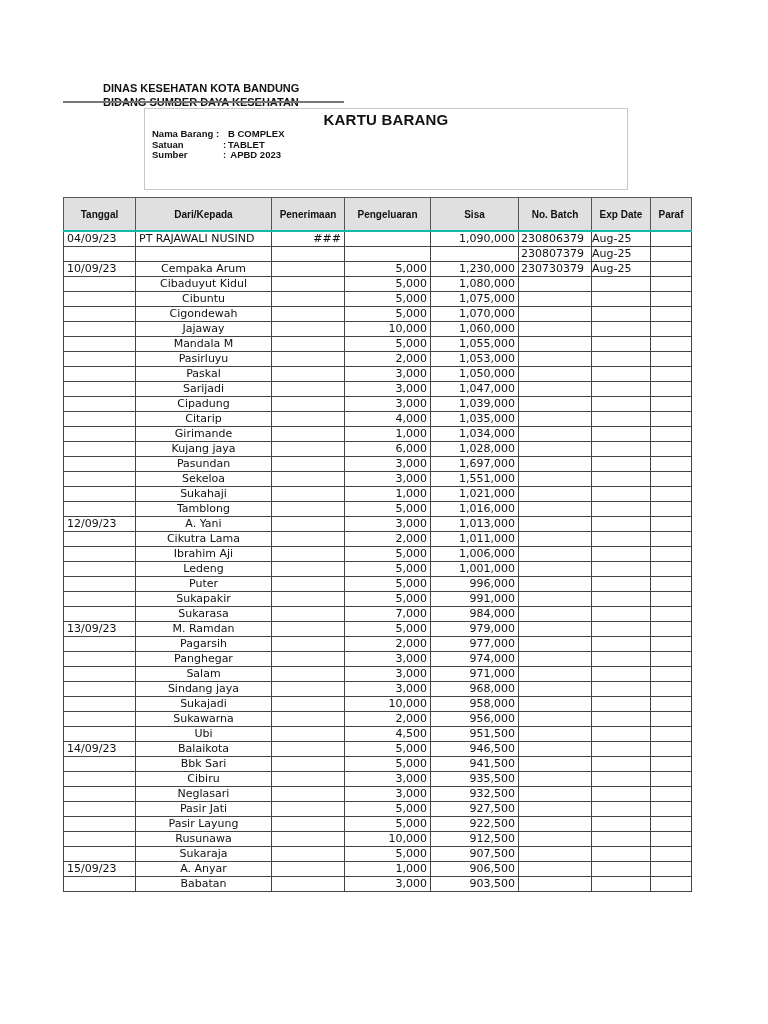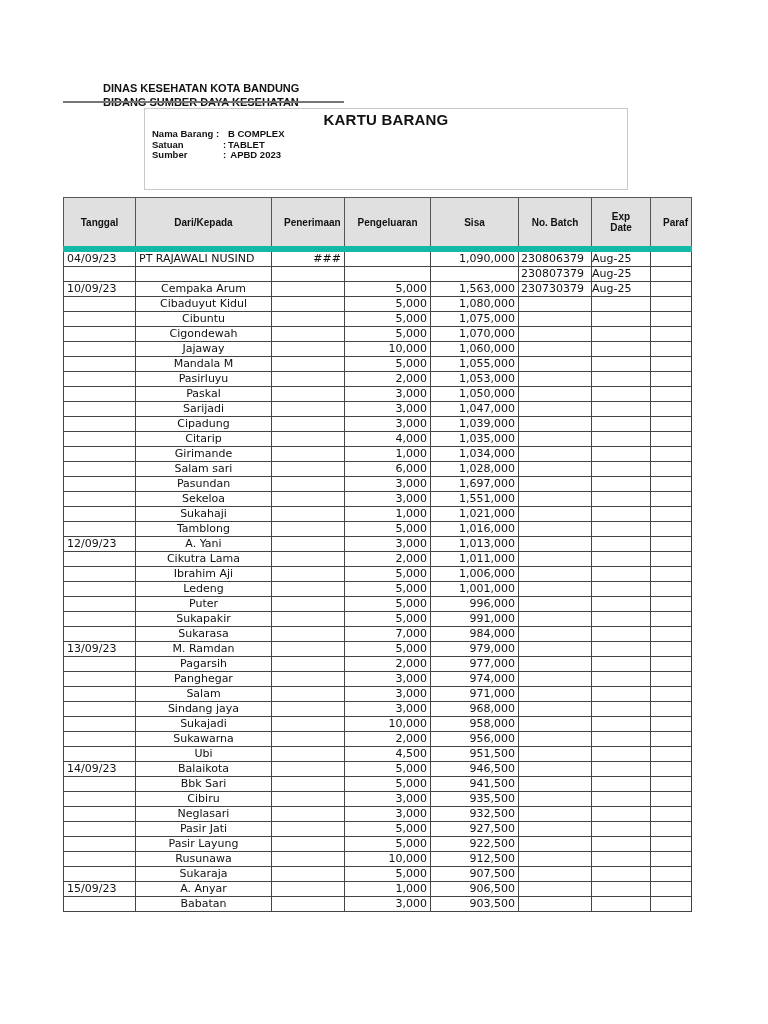--- a/index.html
+++ b/index.html
@@ -5,23 +5,23 @@
   html, body { margin:0; padding:0; }
   body { width:768px; height:1024px; background:#ffffff; position:relative; overflow:hidden; font-family:"DejaVu Sans", sans-serif; color:#111; }
   .org { position:absolute; left:103px; top:81px; font-family:"Liberation Sans", sans-serif; font-weight:bold; font-size:11px; line-height:14px; color:#111; }
   .org-rule { position:absolute; left:63px; top:101px; width:281px; height:2px; background:#777; }
   .card { position:absolute; left:144px; top:108px; width:484px; height:82px; border:1px solid #c8c8c8; box-sizing:border-box; }
   .card-title { position:absolute; left:0; right:0; top:2px; text-align:center; font-family:"Liberation Sans", sans-serif; font-weight:bold; font-size:15px; letter-spacing:0.2px; }
   .card-info { position:absolute; left:7px; top:20px; font-family:"Liberation Sans", sans-serif; font-weight:bold; font-size:9.5px; line-height:10.5px; }
   .card-info .row { display:flex; }
   .card-info .lbl { width:73px; white-space:nowrap; }
   .grid { position:absolute; left:63px; top:197px; border-collapse:collapse; table-layout:fixed; width:628px; }
-  .grid th { height:24px; background:#e0e0e0; border:1px solid #555; font-family:"Liberation Sans", sans-serif; font-weight:bold; font-size:10px; padding:12px; text-align:center; }
+  .grid th { height:24px; background:#e0e0e0; border:1px solid #555; font-family:"Liberation Sans", sans-serif; font-weight:bold; font-size:10px; padding:4px; text-align:center; }
   .grid td { height:14px; border:1px solid #444; font-size:11px; padding:0 3px; white-space:nowrap; overflow:hidden; line-height:14px; }
-  .grid tr.first td { border-top:6px solid #14b8a6; }
+  .grid tr.first td { border-top:2px solid #14b8a6; }
   .c { text-align:center; }
   .r { text-align:right; }
   .l { text-align:left; }
   .batch { padding:0 0 0 2px !important; }
   .exp { padding:0 0 0 0 !important; }
 </style>
 </head>
 <body>
 
 <div class="org">
@@ -90,21 +90,21 @@
         <td class="r"></td>
         <td class="l batch">230807379</td>
         <td class="l exp">Aug-25</td>
         <td class="c"></td>
       </tr>
       <tr>
         <td class="l">10/09/23</td>
         <td class="c">Cempaka Arum</td>
         <td class="r"></td>
         <td class="r">5,000</td>
-        <td class="r">1,563,000</td>
+        <td class="r">1,230,000</td>
         <td class="l batch">230730379</td>
         <td class="l exp">Aug-25</td>
         <td class="c"></td>
       </tr>
       <tr>
         <td class="l"></td>
         <td class="c">Cibaduyut Kidul</td>
         <td class="r"></td>
         <td class="r">5,000</td>
         <td class="r">1,080,000</td>
@@ -207,21 +207,21 @@
         <td class="c">Girimande</td>
         <td class="r"></td>
         <td class="r">1,000</td>
         <td class="r">1,034,000</td>
         <td class="l batch"></td>
         <td class="l exp"></td>
         <td class="c"></td>
       </tr>
       <tr>
         <td class="l"></td>
-        <td class="c">Salam sari</td>
+        <td class="c">Kujang jaya</td>
         <td class="r"></td>
         <td class="r">6,000</td>
         <td class="r">1,028,000</td>
         <td class="l batch"></td>
         <td class="l exp"></td>
         <td class="c"></td>
       </tr>
       <tr>
         <td class="l"></td>
         <td class="c">Pasundan</td>

